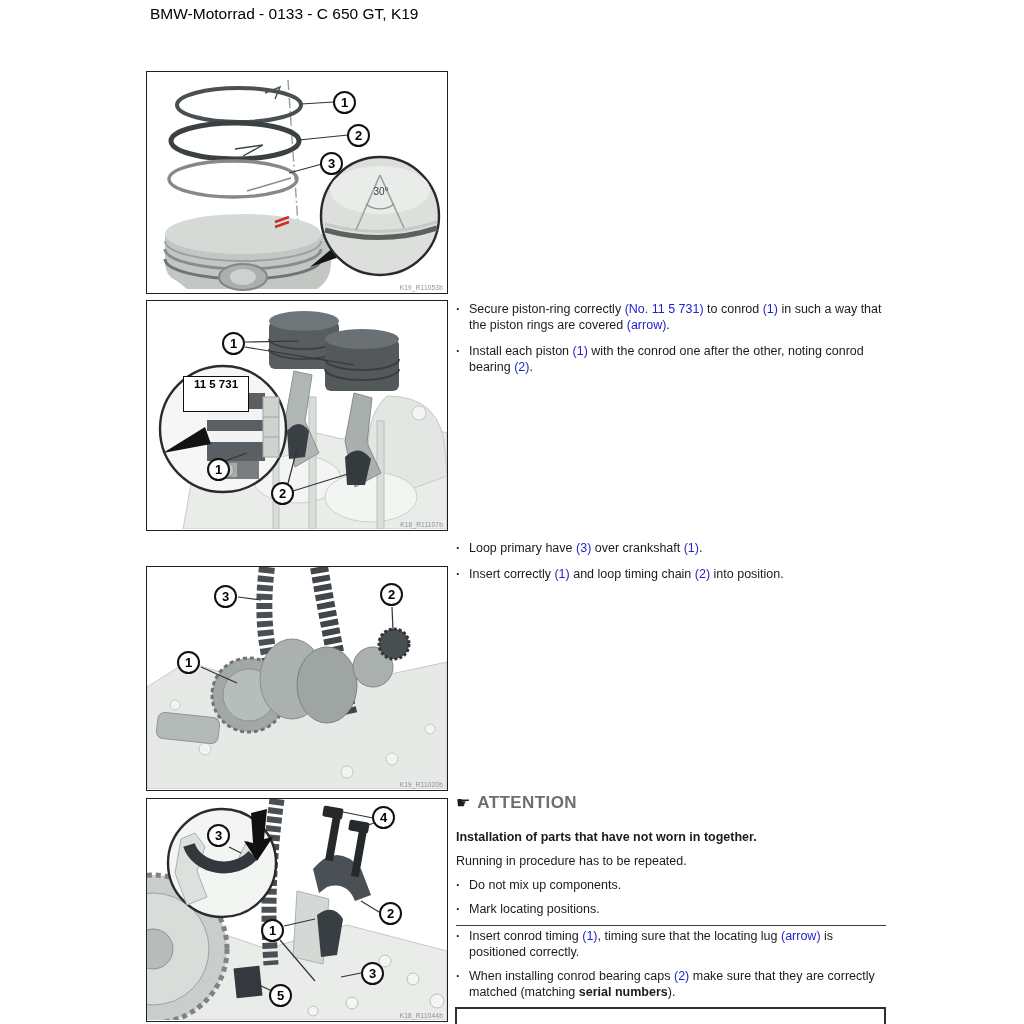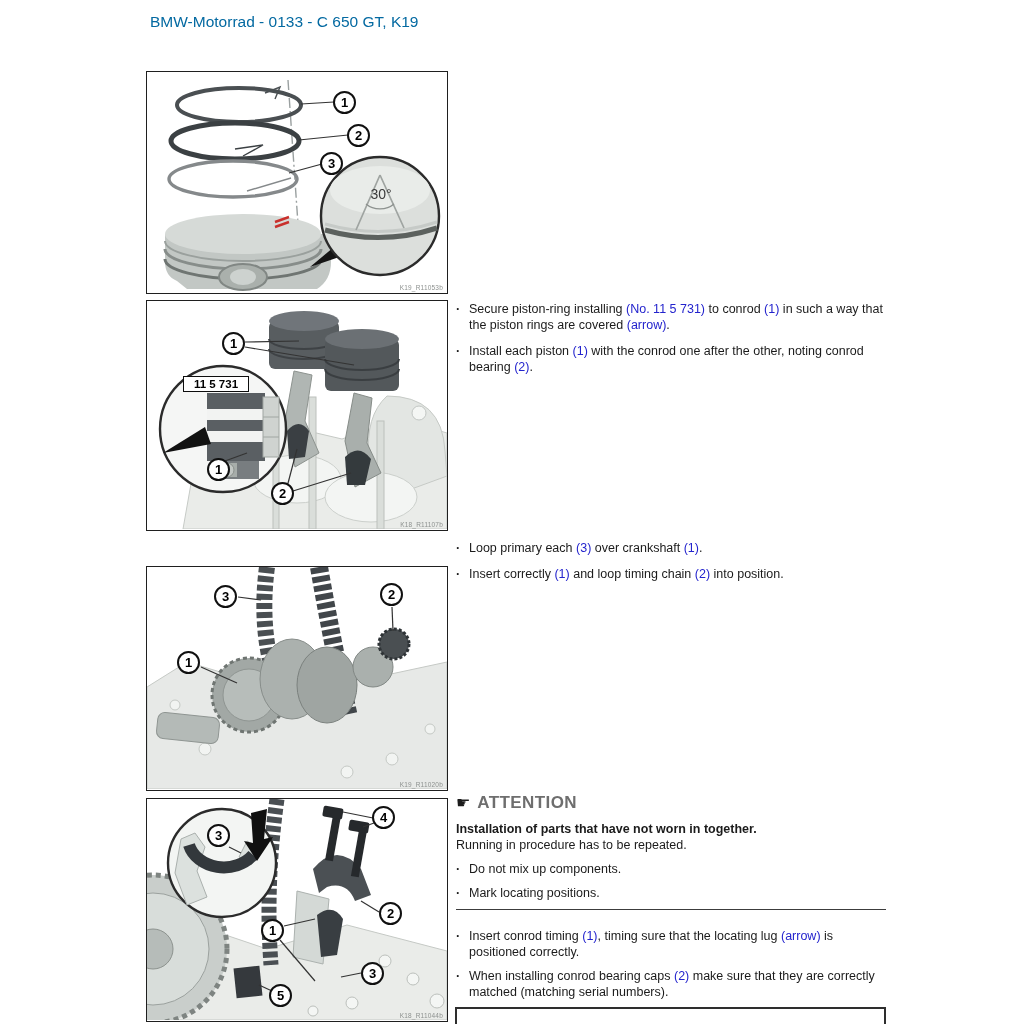--- a/index.html
+++ b/index.html
@@ -1,41 +1,41 @@
 <!DOCTYPE html>
 <html style="--link: #2323cd; --attn: #6e6e6e;"><head>
 <meta charset="utf-8">
 <style>
   * { margin:0; padding:0; box-sizing:border-box; }
   html,body { background:#ffffff; }
   body { font-family:"Liberation Sans", sans-serif; }
   .page { position:relative; width:1024px; height:1024px; overflow:hidden; background:#fff; color:#1b1b1b; }
-  .header { position:absolute; left:150px; top:5px; font-size:15.5px; color:#0369a1;margin-top:8px; }
+  .header { position:absolute; left:150px; top:5px; font-size:15.5px; color:#000000; }
 
   
   .fig { position:absolute; left:146px; width:302px; border:1.4px solid #1f1f1f; background:#fff; }
   .fig svg { display:block; }
   .callout { position:absolute; width:23px; height:23px; border:2px solid #101010; border-radius:50%;
              background:#fff; font-weight:bold; font-size:13px; line-height:19px; text-align:center; color:#000; }
   .figlabel { position:absolute; right:4px; bottom:2px; font-size:6.5px; color:#8d918f; letter-spacing:.2px; }
-  .toolbox { position:absolute; left:36px; top:75px; width:66px; height:16px; border:1.6px solid #0d0d0d;
+  .toolbox { position:absolute; left:36px; top:75px; width:66px; height:36px; border:1.6px solid #0d0d0d;
              background:#fff; font-weight:bold; font-size:11.5px; text-align:center; line-height:15px; color:#000; }
-  .angle { position:absolute; left:219px; top:114px; width:30px; text-align:center; font-size:14px; color:#3a3a3a; }
+  .angle { position:absolute; left:219px; top:114px; width:30px; text-align:center; font-size:10px; color:#3a3a3a; }
 
   
   .col { position:absolute; left:456px; width:430px; font-size:12.5px; line-height:15.5px; color:#1b1b1b; }
   .bullet { display:flex; margin-bottom:11px; }
   .bullet .dot { width:13px; flex:none; font-weight:bold; color:#1b1b1b; }
   .link { color:var(--link, #2323cd);margin-top:47px; }
   .sec-heading { color:var(--link, #2323cd); font-weight:bold; font-size:13.5px; margin-bottom:14px; }
   .attn-head { display:flex; align-items:center; }
   .attn-icon { font-size:16px; color:#1c1c1c; margin-right:7px; line-height:16px; }
   .attn-label { color:var(--attn, #6e6e6e); font-size:17px; font-weight:bold; letter-spacing:.4px; }
-  .attn-title { font-weight:bold; margin-top:11px; }
-  .attn-body { }
+  .attn-title { font-weight:bold; margin-top:19px; }
+  .attn-body { margin-top:8px; }
   .attn-bullets { margin-top:9px; }
   .attn-bullets .bullet { margin-bottom:8px; }
   .hr { border-top:1.6px solid #3c3c3c; margin-top:3px; width:100%; }
   .note-box { position:absolute; left:455px; top:1007px; width:431px; height:42px; border:2px solid #2e2e2e; background:#fff; }
 </style>
 </head>
 <body>
 
 <div class="page">
 
@@ -210,32 +210,32 @@
     <div class="callout" style="left:232px;top:103px">2</div>
     <div class="callout" style="left:114px;top:120px">1</div>
     <div class="callout" style="left:214px;top:163px">3</div>
     <div class="callout" style="left:122px;top:185px">5</div>
     <div class="figlabel">K18_R11044b</div>
   </div>
 
   <div class="col" style="top:302px">
     <div class="bullet">
       <span class="dot">·</span>
-      <div><span>Secure piston-ring installing </span><span class="link">(No. 11 5 731)</span><span> to conrod </span><span class="link">(1)</span><span> in such a way that the piston rings are covered </span><span class="link">(arrow)</span><span>.</span></div>
+      <div><span>Secure piston-ring correctly </span><span class="link">(No. 11 5 731)</span><span> to conrod </span><span class="link">(1)</span><span> in such a way that the piston rings are covered </span><span class="link">(arrow)</span><span>.</span></div>
     </div>
     <div class="bullet">
       <span class="dot">·</span>
       <div><span>Install each piston </span><span class="link">(1)</span><span> with the conrod one after the other, noting conrod bearing </span><span class="link">(2)</span><span>.</span></div>
     </div>
   </div>
 
   <div class="col" style="top:541px">
     <div class="bullet" style="margin-bottom:10px">
       <span class="dot">·</span>
-      <div><span>Loop primary each </span><span class="link">(3)</span><span> over crankshaft </span><span class="link">(1)</span><span>.</span></div>
+      <div><span>Loop primary have </span><span class="link">(3)</span><span> over crankshaft </span><span class="link">(1)</span><span>.</span></div>
     </div>
     <div class="bullet">
       <span class="dot">·</span>
       <div><span>Insert correctly </span><span class="link">(1)</span><span> and loop timing chain </span><span class="link">(2)</span><span> into position.</span></div>
     </div>
   </div>
 
   <div class="col" style="top:795px">
     <div class="attn-head">
       <span class="attn-icon">☛</span>
@@ -256,19 +256,19 @@
     <div class="hr"></div>
   </div>
 
   <div class="col" style="top:929px">
     <div class="bullet" style="margin-bottom:9px">
       <span class="dot">·</span>
       <div><span>Insert conrod timing </span><span class="link">(1)</span><span>, timing sure that the locating lug </span><span class="link">(arrow)</span><span> is positioned correctly.</span></div>
     </div>
     <div class="bullet">
       <span class="dot">·</span>
-      <div><span>When installing conrod bearing caps </span><span class="link">(2)</span><span> make sure that they are correctly matched (matching </span><span style="font-weight: normal; text-align: center;">serial numbers</span><span>).</span></div>
+      <div><span>When installing conrod bearing caps </span><span class="link">(2)</span><span> make sure that they are correctly matched (matching </span><span style="font-weight: bold; text-align: center;">serial numbers</span><span>).</span></div>
     </div>
   </div>
 
   <div class="note-box"></div>
 
 </div>
 
 </body></html>

